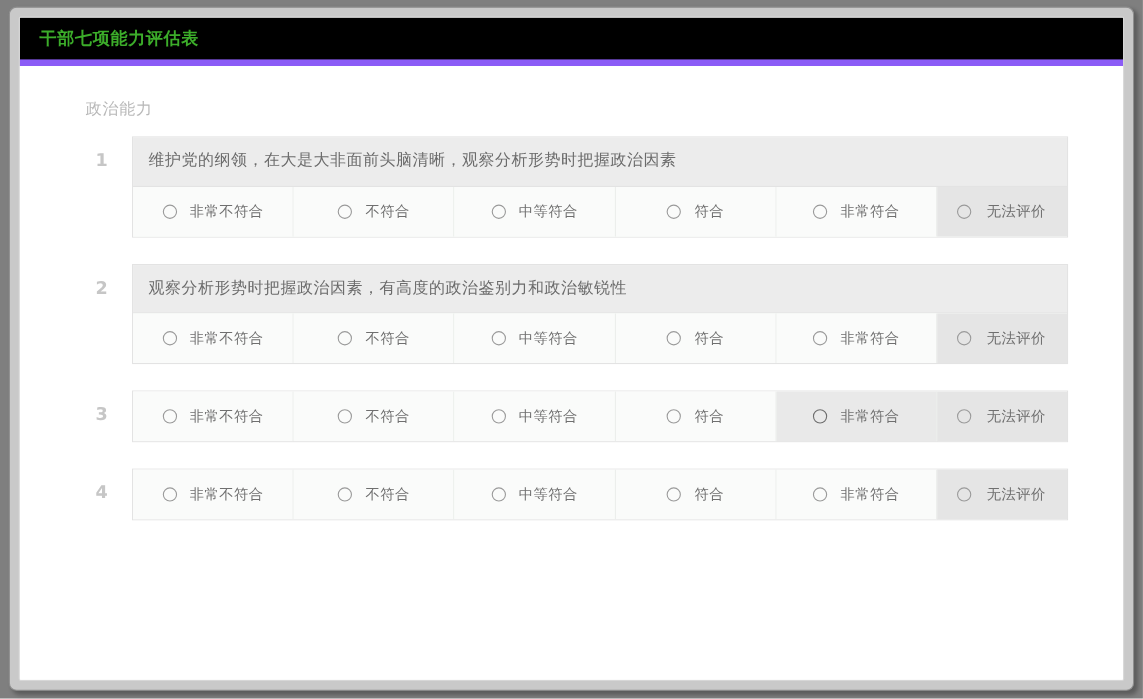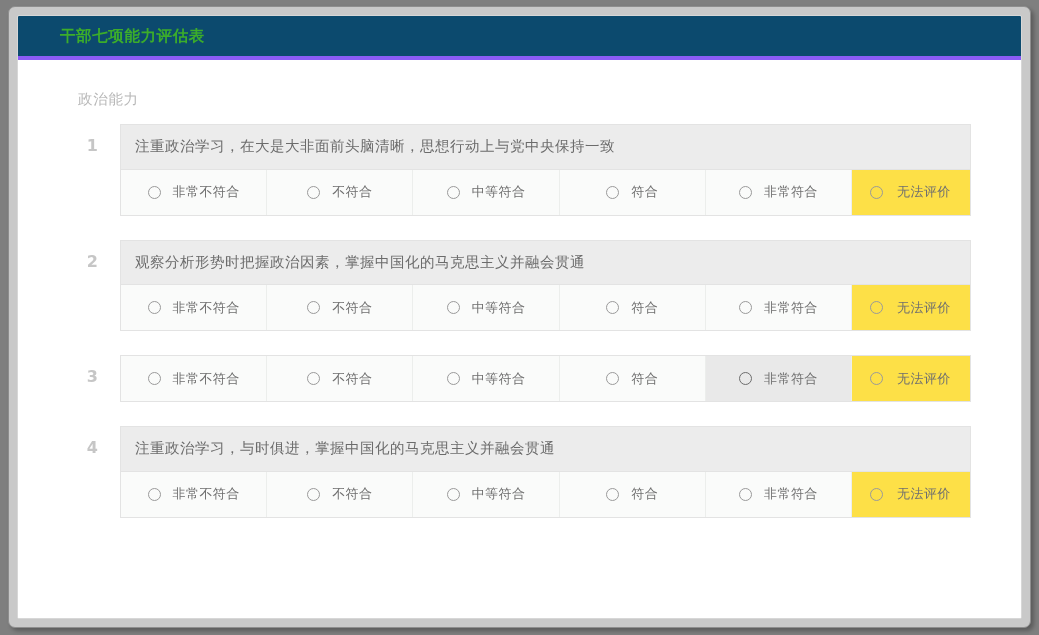--- a/index.html
+++ b/index.html
@@ -35,25 +35,25 @@
     background: #ffffff;
     border: 1px solid #d7d7d7;
     border-radius: 2px;
     overflow: hidden;
     position: relative;
   }
 
   
   #title-bar {
     height: 44px;
-    background: #0c4a6e;
-    border-bottom: 4px solid #8b5cf6;
+    background: #000000;
+    border-bottom: 6px solid #8b5cf6;
     display: flex;
     align-items: center;
-    padding-left: 42px;
+    padding-left: 18px;
   }
 
   #page-title {
     color: #3cad2a;
     font-size: 15.5px;
     font-weight: bold;
     letter-spacing: 0.6px;
   }
 
   
@@ -119,21 +119,21 @@
     border-right: 1px solid #eceeec;
     background: #fafbfa;
     font-size: 13px;
     color: #6f6f6f;
     letter-spacing: 0.4px;
     cursor: pointer;
   }
 
   .option-cell.narrow {
     flex: 0 0 118px;
-    background: #fde047;
+    background: #e5e5e5;
     border-right: none;
     justify-content: flex-start;
     padding-left: 18px;
     gap: 14px;
   }
 
   .option-cell.hovered {
     background: #e9e9e9;
   }
 
@@ -164,21 +164,21 @@
     </div>
 
     <div id="form-body">
 
       <div id="section-label">政治能力</div>
 
       <div id="questions-container">
           <div class="question-block">
             <div class="q-number">1</div>
             <div class="q-panel">
-              <div class="q-text">注重政治学习，在大是大非面前头脑清晰，思想行动上与党中央保持一致</div>
+              <div class="q-text">维护党的纲领，在大是大非面前头脑清晰，观察分析形势时把握政治因素</div>
               <div class="options-row">
                 <div class="option-cell">
                   <span class="radio"></span>
                   <span class="opt-label">非常不符合</span>
                 </div>
                 <div class="option-cell">
                   <span class="radio"></span>
                   <span class="opt-label">不符合</span>
                 </div>
                 <div class="option-cell">
@@ -196,21 +196,21 @@
                 <div class="option-cell narrow">
                   <span class="radio"></span>
                   <span class="opt-label">无法评价</span>
                 </div>
               </div>
             </div>
           </div>
           <div class="question-block">
             <div class="q-number">2</div>
             <div class="q-panel">
-              <div class="q-text">观察分析形势时把握政治因素，掌握中国化的马克思主义并融会贯通</div>
+              <div class="q-text">观察分析形势时把握政治因素，有高度的政治鉴别力和政治敏锐性</div>
               <div class="options-row">
                 <div class="option-cell">
                   <span class="radio"></span>
                   <span class="opt-label">非常不符合</span>
                 </div>
                 <div class="option-cell">
                   <span class="radio"></span>
                   <span class="opt-label">不符合</span>
                 </div>
                 <div class="option-cell">
@@ -259,21 +259,20 @@
                 <div class="option-cell narrow">
                   <span class="radio"></span>
                   <span class="opt-label">无法评价</span>
                 </div>
               </div>
             </div>
           </div>
           <div class="question-block">
             <div class="q-number">4</div>
             <div class="q-panel">
-              <div class="q-text">注重政治学习，与时俱进，掌握中国化的马克思主义并融会贯通</div>
               <div class="options-row">
                 <div class="option-cell">
                   <span class="radio"></span>
                   <span class="opt-label">非常不符合</span>
                 </div>
                 <div class="option-cell">
                   <span class="radio"></span>
                   <span class="opt-label">不符合</span>
                 </div>
                 <div class="option-cell">

